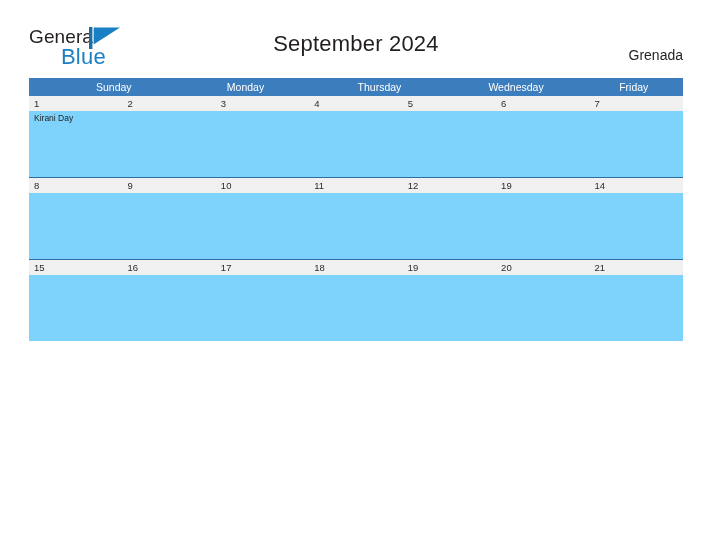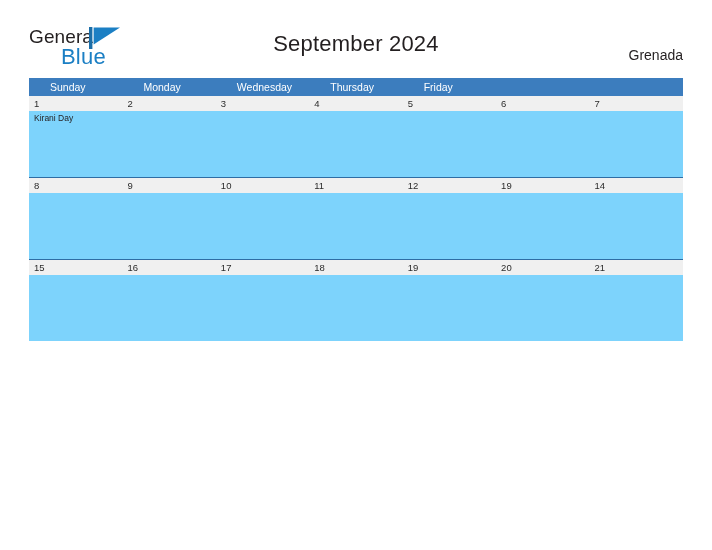--- a/index.html
+++ b/index.html
@@ -108,20 +108,21 @@
     width: 93.43px;
     height: 26px;
     line-height: 18px;
     color: #ffffff;
     font-size: 10.5px;
     padding-left: 21px;
     box-sizing: border-box;
     font-family: "Liberation Sans", sans-serif;
     white-space: nowrap;
     overflow: hidden;
+    margin-left: 46px;
   }
 
   .week-row {
     width: 654px;
     position: relative;
   }
   .week-row.sep {
     border-top: 1.2px solid #2e6da4;
   }
 
@@ -190,22 +191,22 @@
     </div>
 
     <div class="cal-title">September 2024</div>
     <div class="cal-country">Grenada</div>
   </div>
 
   <div class="calendar">
     <div class="dow-row" id="dow-row">
         <div class="dow-cell">Sunday</div>
         <div class="dow-cell">Monday</div>
+        <div class="dow-cell">Thursday</div>
         <div class="dow-cell">Wednesday</div>
-        <div class="dow-cell">Thursday</div>
         <div class="dow-cell">Friday</div>
       </div>
     <div id="weeks-container">
         <div class="week-row">
           <div class="date-strip">
             <div class="date-cell">1</div>
             <div class="date-cell">2</div>
             <div class="date-cell">3</div>
             <div class="date-cell">4</div>
             <div class="date-cell">5</div>

